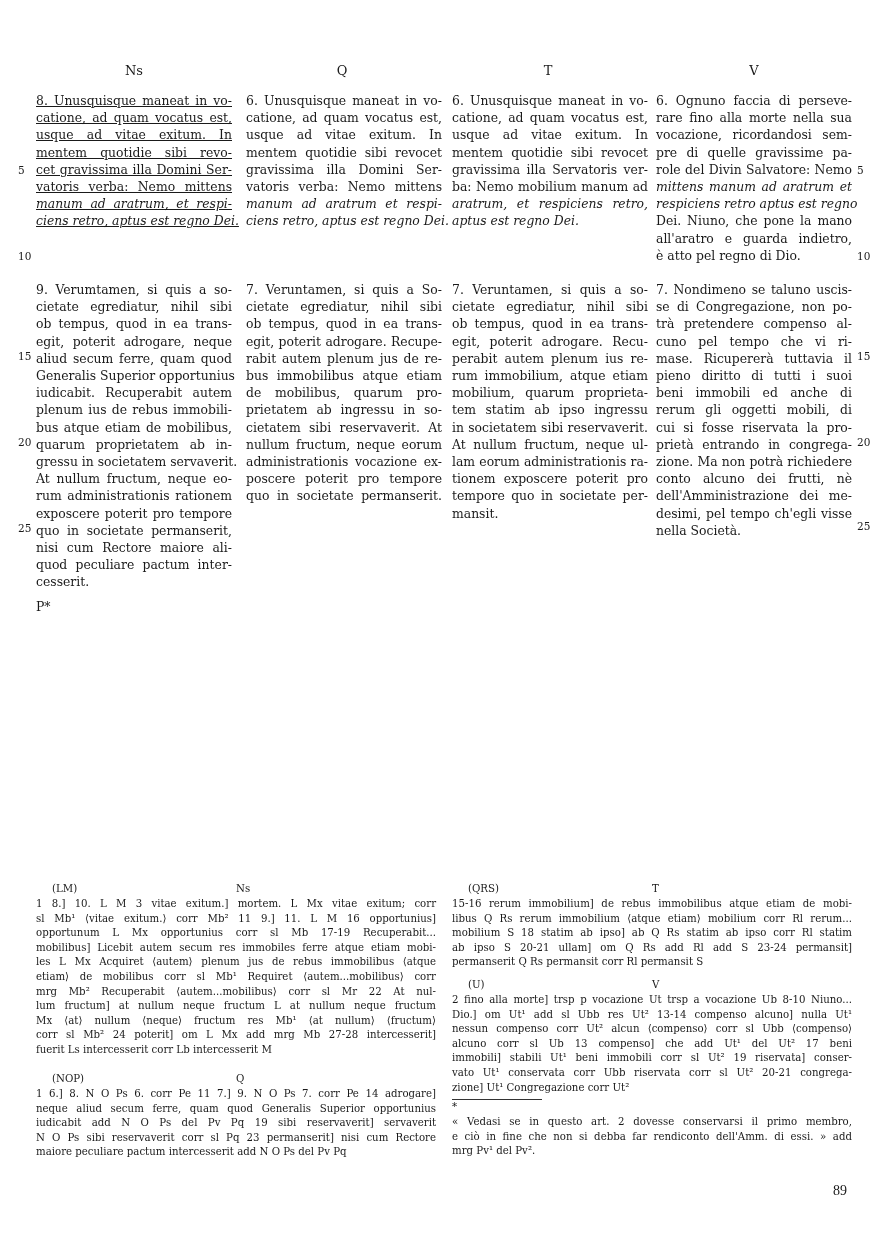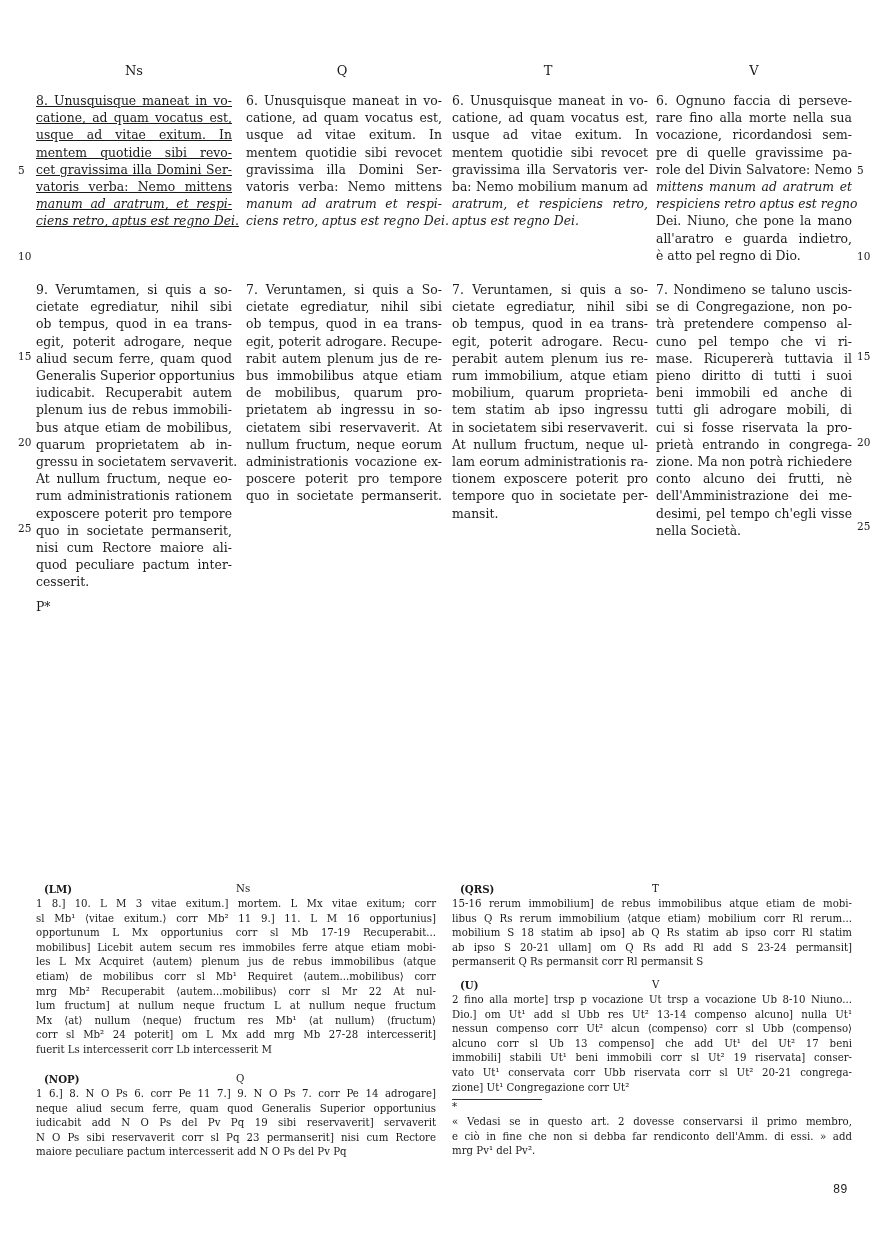--- a/index.html
+++ b/index.html
@@ -6,26 +6,26 @@
   body { width: 892px; height: 1233px; position: relative; overflow: hidden;
          font-family: "DejaVu Serif", "Liberation Serif", serif; color: #1a1a1a; }
   .page { position: absolute; left: 0; top: 0; width: 733px; height: 1233px; }
   .colhead { position: absolute; top: 63px; font-size: 13px; text-align: center; width: 200px; }
   .col { position: absolute; font-size: 12.4px; line-height: 17.2px; text-align: justify; width: 196px; hyphens: none; }
   .col .ln { display: block; text-align: justify; text-align-last: justify; white-space: nowrap; }
   .col .ln.last { text-align-last: left; }
   .lnum { position: absolute; font-size: 10.5px; }
   .app { position: absolute; font-size: 10.2px; line-height: 14.6px; width: 400px; }
   .app .hd { position: relative; height: 15px; }
-  .app .hd .sig { position: absolute; left: 8px; font-weight: bold; }
+  .app .hd .sig { position: absolute; left: 16px; }
   .app .hd .wit { position: absolute; left: 200px; }
   .app .ln { display: block; white-space: nowrap; text-align: justify; text-align-last: justify; }
   .app .ln.last { text-align-last: left; }
   .rule { position: absolute; border-top: 1px solid #333; }
-  .pageno { position: absolute; font-family: Liberation Mono, monospace; font-size: 12px; text-align: center; }
+  .pageno { position: absolute; font-family: Liberation Serif, serif; font-size: 14px; text-align: center; }
 </style>
 </head>
 <body>
 
 <div class="page">
 
   <div class="colhead" style="left:34px;">Ns</div>
   <div class="colhead" style="left:242px;">Q</div>
   <div class="colhead" style="left:448px;">T</div>
   <div class="colhead" style="left:654px;">V</div>
@@ -130,21 +130,21 @@
     <span class="ln last">è atto pel regno di Dio.</span>
   </div>
   <div class="col" style="left:656px; top:281px;">
     <span class="ln">7. Nondimeno se taluno uscis-</span>
     <span class="ln">se di Congregazione, non po-</span>
     <span class="ln">trà pretendere compenso al-</span>
     <span class="ln">cuno pel tempo che vi ri-</span>
     <span class="ln">mase. Ricupererà tuttavia il</span>
     <span class="ln">pieno diritto di tutti i suoi</span>
     <span class="ln">beni immobili ed anche di</span>
-    <span class="ln">tutti gli adrogare mobili, di</span>
+    <span class="ln">rerum gli oggetti mobili, di</span>
     <span class="ln">cui si fosse riservata la pro-</span>
     <span class="ln">prietà entrando in congrega-</span>
     <span class="ln">zione. Ma non potrà richiedere</span>
     <span class="ln">conto alcuno dei frutti, nè</span>
     <span class="ln">dell'Amministrazione dei me-</span>
     <span class="ln">desimi, pel tempo ch'egli visse</span>
     <span class="ln last">nella Società.</span>
   </div>
 
   <div class="lnum" style="left:18px; top:164px;">5</div>

